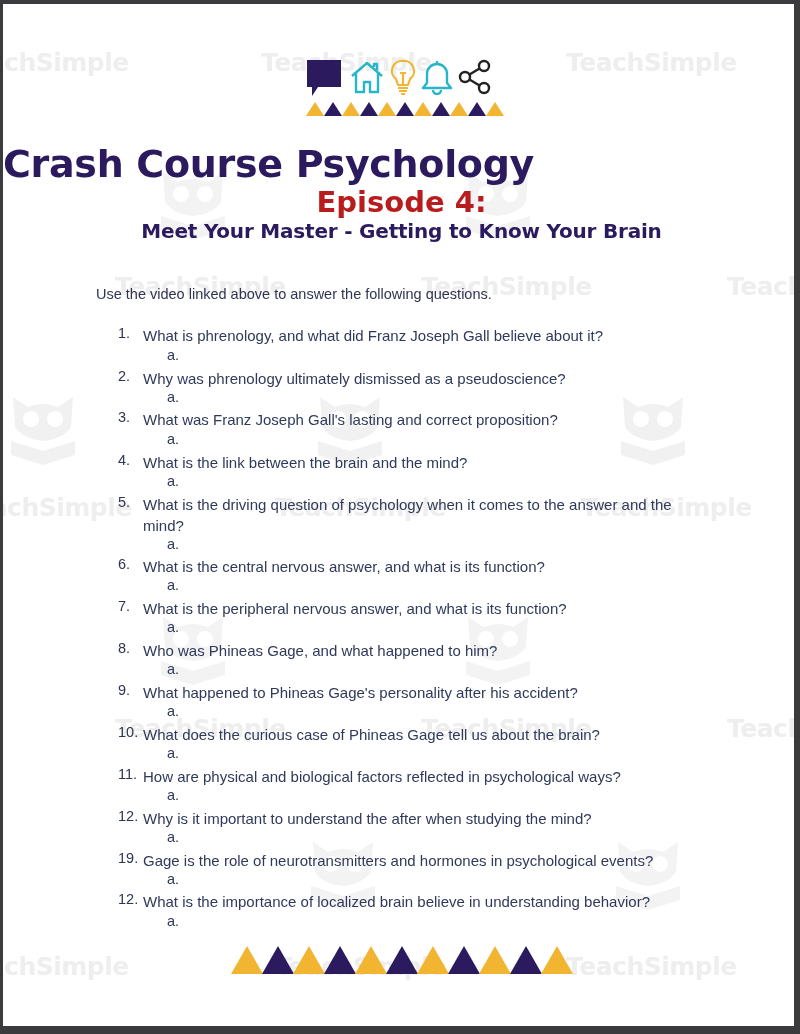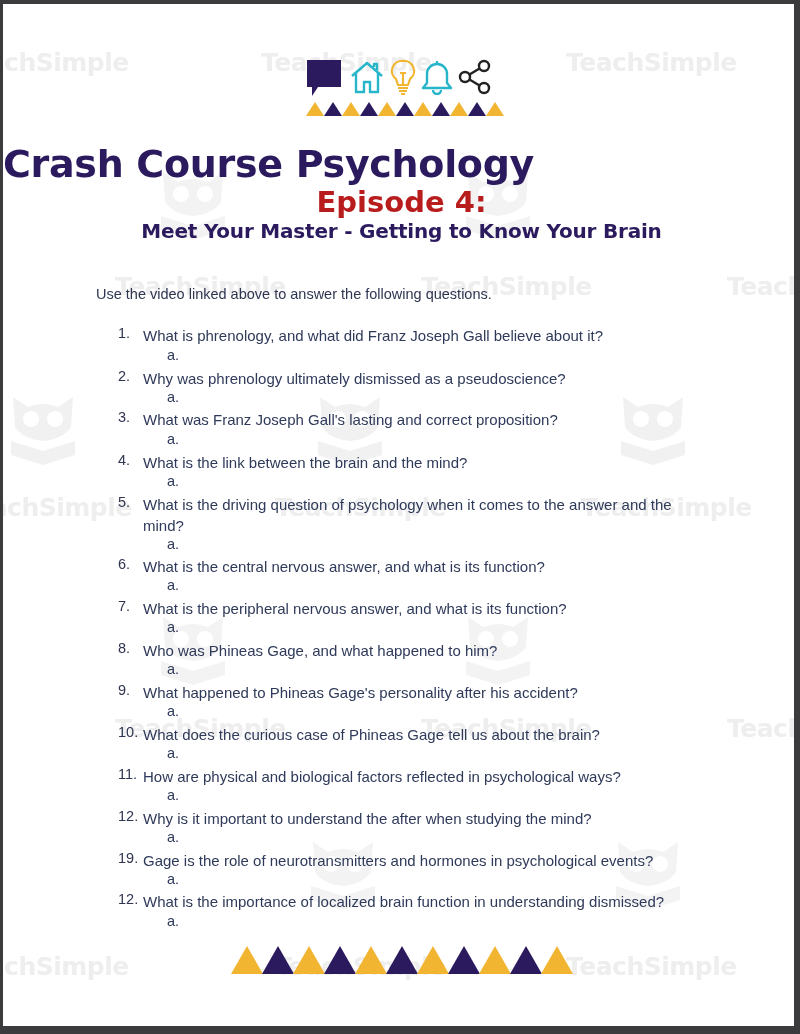--- a/index.html
+++ b/index.html
@@ -235,21 +235,21 @@
         <span class="q-text">Why is it important to understand the after when studying the mind?</span>
         <span class="q-ans" style="top:21px;">a.</span>
       </div>
       <div class="q" style="top:846px;">
         <span class="q-num">19.</span>
         <span class="q-text">Gage is the role of neurotransmitters and hormones in psychological events?</span>
         <span class="q-ans" style="top:21px;">a.</span>
       </div>
       <div class="q" style="top:887px;">
         <span class="q-num">12.</span>
-        <span class="q-text">What is the importance of localized brain function in understanding dismissed?</span>
+        <span class="q-text">What is the importance of localized brain believe in understanding behavior?</span>
         <span class="q-ans" style="top:22px;">a.</span>
       </div>
     </div>
 
     <div class="tri-row bottom">
       <div class="tri" style="border-bottom-color:#f2b531;"></div>
       <div class="tri" style="border-bottom-color:#2b1a5e;"></div>
       <div class="tri" style="border-bottom-color:#f2b531;"></div>
       <div class="tri" style="border-bottom-color:#2b1a5e;"></div>
       <div class="tri" style="border-bottom-color:#f2b531;"></div>

